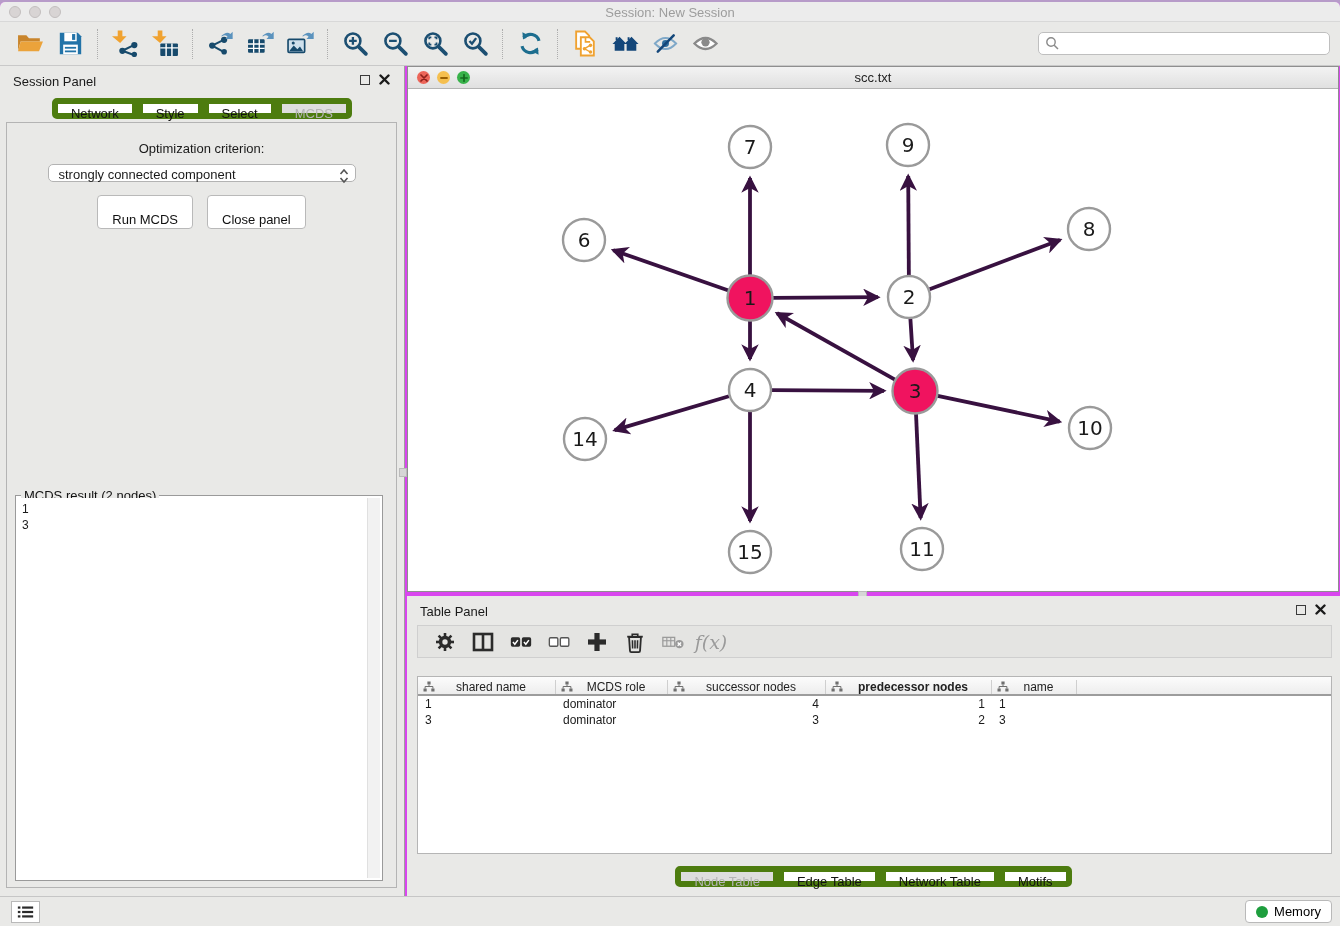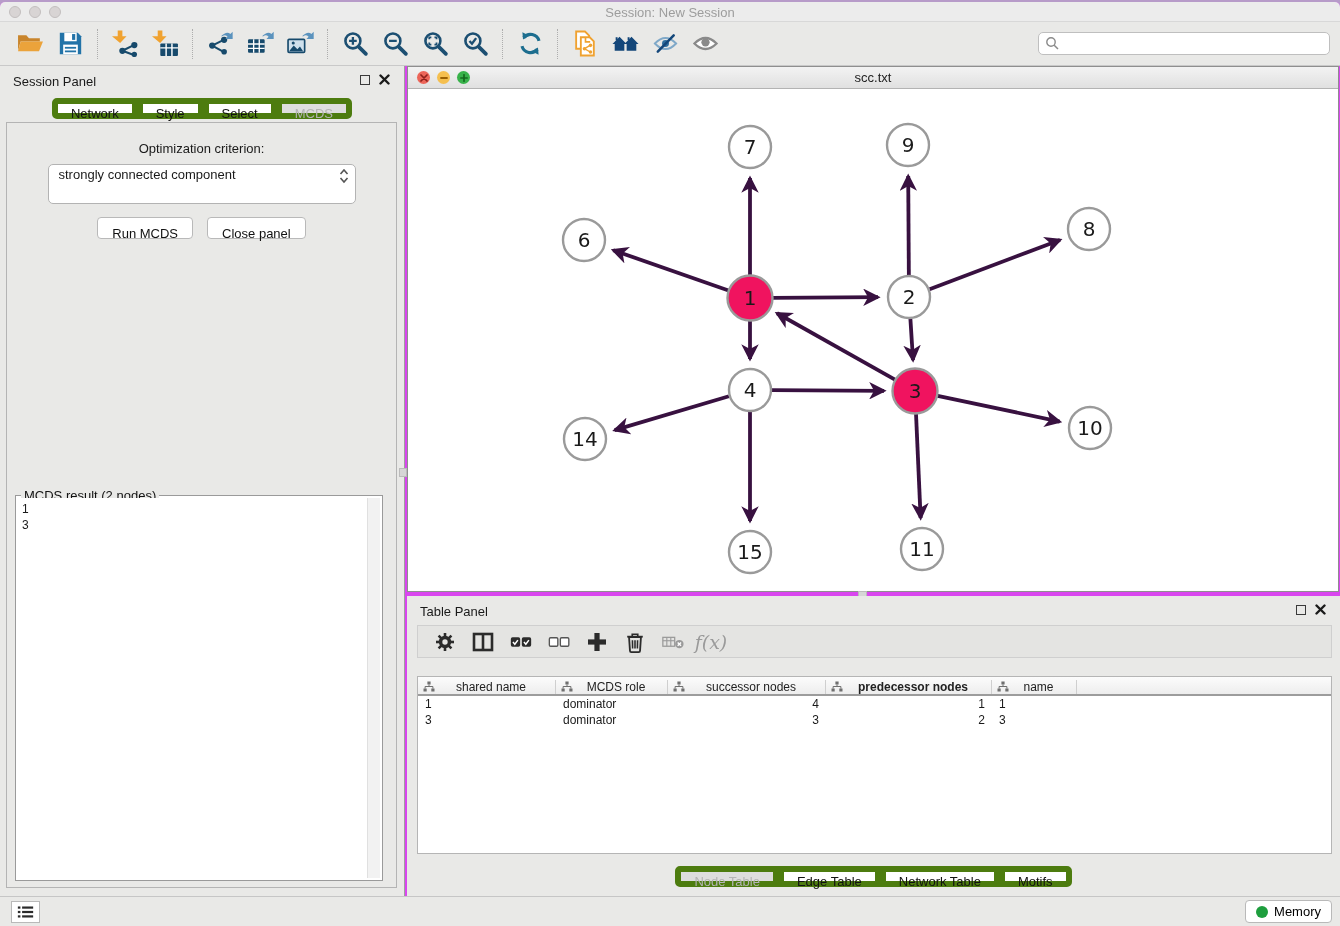--- a/index.html
+++ b/index.html
@@ -33,24 +33,24 @@
   .close-x svg { width:11px; height:11px; display:block; }
 
   .seg-row { display:flex; justify-content:center; margin-top:2px; }
   .seg { height:21px; line-height:19px; padding:0 13px; background:#fff; border:6px solid #4d7c0f; margin-left:-1px; font-size:13px; cursor:pointer; color:#111; }
   .seg-first { border-radius:5px 0 0 5px; margin-left:0; }
   .seg-last { border-radius:0 5px 5px 0; }
   .seg-sel { background:#dedede; color:#b4b4b4; }
 
   .cp-content { position:absolute; left:6px; right:7px; top:56px; bottom:8px; border:1px solid #b4b4b4; }
   .opt-label { text-align:center; margin-top:18px; font-size:13px; }
-  .dropdown { position:relative; margin:8px auto 0 auto; width:308px; height:40px; background:#fff; border:1px solid #b3b3b3; border-radius:5px; line-height:20px; padding-left:10px; font-size:13px; cursor:pointer; }
+  .dropdown { position:relative; margin:8px auto 0 auto; width:308px; height:18px; background:#fff; border:1px solid #b3b3b3; border-radius:5px; line-height:20px; padding-left:10px; font-size:13px; cursor:pointer; }
   .dropdown .updown { position:absolute; right:6px; top:3px; width:10px; height:16px; }
   .btn-row { display:flex; justify-content:center; gap:14px; margin-top:13px; }
-  .push-btn { height:22px; padding:8px 14px; background:#fff; border:1px solid #b9b9b9; border-radius:4px; font-size:13px; font-family:"Liberation Sans",sans-serif; cursor:pointer; color:#111; }
+  .push-btn { height:22px; padding:16px 14px; background:#fff; border:1px solid #b9b9b9; border-radius:4px; font-size:13px; font-family:"Liberation Sans",sans-serif; cursor:pointer; color:#111; }
 
   .result-group { position:absolute; left:8px; right:13px; top:372px; bottom:6px; border:1px solid #9a9a9a; background:#fff; }
   .result-label { position:absolute; top:-8px; left:5px; background:#e9e9e7; padding:0 3px; font-size:13px; color:#111; }
   .result-body { position:absolute; inset:2px 15px 2px 2px; background:#fff; font-size:12px; padding:3px 4px; line-height:16px; overflow:hidden; }
   .result-scroll { position:absolute; top:2px; bottom:2px; right:2px; width:13px; background:#f2f2f2; border-left:1px solid #e0e0e0; }
 
   
   .net-frame { position:absolute; left:407px; right:1px; top:64px; height:526px; border:1px solid #8f8f8f; background:#fff; }
   .net-titlebar { position:absolute; left:0; right:0; top:0; height:22px; background:linear-gradient(#f3f3f3,#e0e0e0); border-bottom:1px solid #b3b3b3; }
   .net-lights { position:absolute; left:9px; top:4px; display:flex; gap:7px; }

